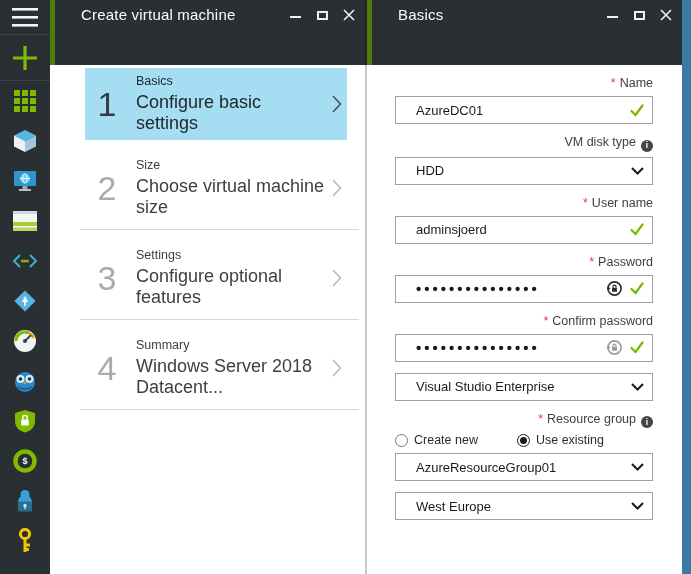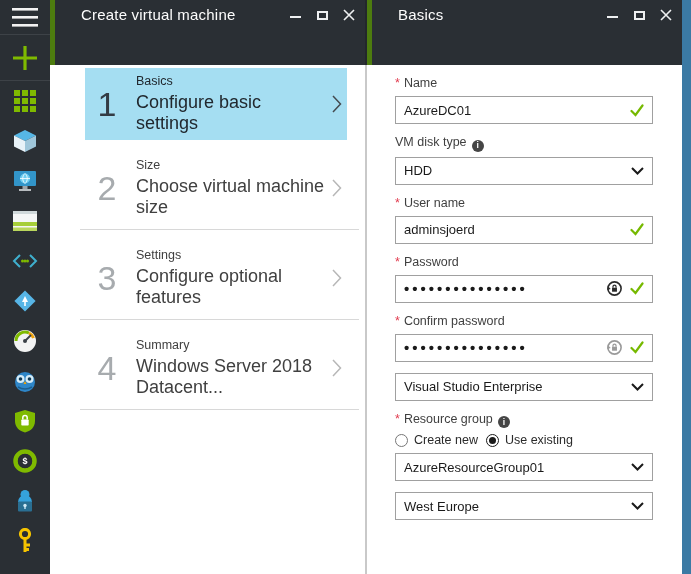--- a/index.html
+++ b/index.html
@@ -41,31 +41,31 @@
   .step-text { flex:1; padding-left:7px; }
   .step-title { font-size:12.5px; color:#21282e; }
   .step-sub { font-size:18px; color:#21282e; margin-top:4px; }
   .step.inactive .step-title, .step.inactive .step-sub { color:#404040; }
   .step-chevron { width:20px; flex:none; display:flex; justify-content:center; }
   .step-divider { border-bottom:1px solid #d8d8d8; margin:5px 6px 0 30px; }
 
   
   .form { padding:0 29px 0 28px; }
   .field { margin-top:11px; }
-  .field-label { display:block; font-size:12.5px; color:#3f3f3f; line-height:15px; margin-bottom:5px; }
+  .field-label { display:block; font-size:12.5px; color:#3f3f3f; line-height:15px; margin-bottom:5px;text-align:right; }
   .req { color:#e13a4e; margin-right:4px; }
   .info-dot { display:inline-flex; align-items:center; justify-content:center; width:12px; height:12px; border-radius:50%; background:#454545; color:#fff; font-size:8.5px; font-weight:bold; margin-left:5px; vertical-align:-2px; font-style:normal; }
   .box { height:28px; border:1px solid #a0a0a0; background:#fff; display:flex; align-items:center; padding:0 8px; font-size:13px; color:#1a1a1a; cursor:pointer; }
-  .box .val { white-space:nowrap; }
+  .box .val { white-space:nowrap;margin-left:12px; }
   .box .pw { font-size:15px; font-weight:bold; letter-spacing:3px; line-height:10px; }
   .box .spacer { flex:1; }
   .box svg { flex:none; }
   .box .gap { width:7px; flex:none; }
 
-  .radio-row { display:flex; align-items:center; gap:8px; margin:1px 0 6px; }
+  .radio-row { display:flex; align-items:center; gap:39px; margin:1px 0 6px; }
   .radio-option { display:flex; align-items:center; font-size:12.5px; color:#2b2b2b; cursor:pointer; }
   .radio { width:13px; height:13px; border:1px solid #777; border-radius:50%; margin-right:6px; display:flex; align-items:center; justify-content:center; background:#fff; }
   .radio-option.selected .radio { border-color:#1a1a1a; }
   .radio .dot { width:7px; height:7px; border-radius:50%; background:#1a1a1a; }
 </style>
 </head>
 <body>
 
 <div class="app">
 

